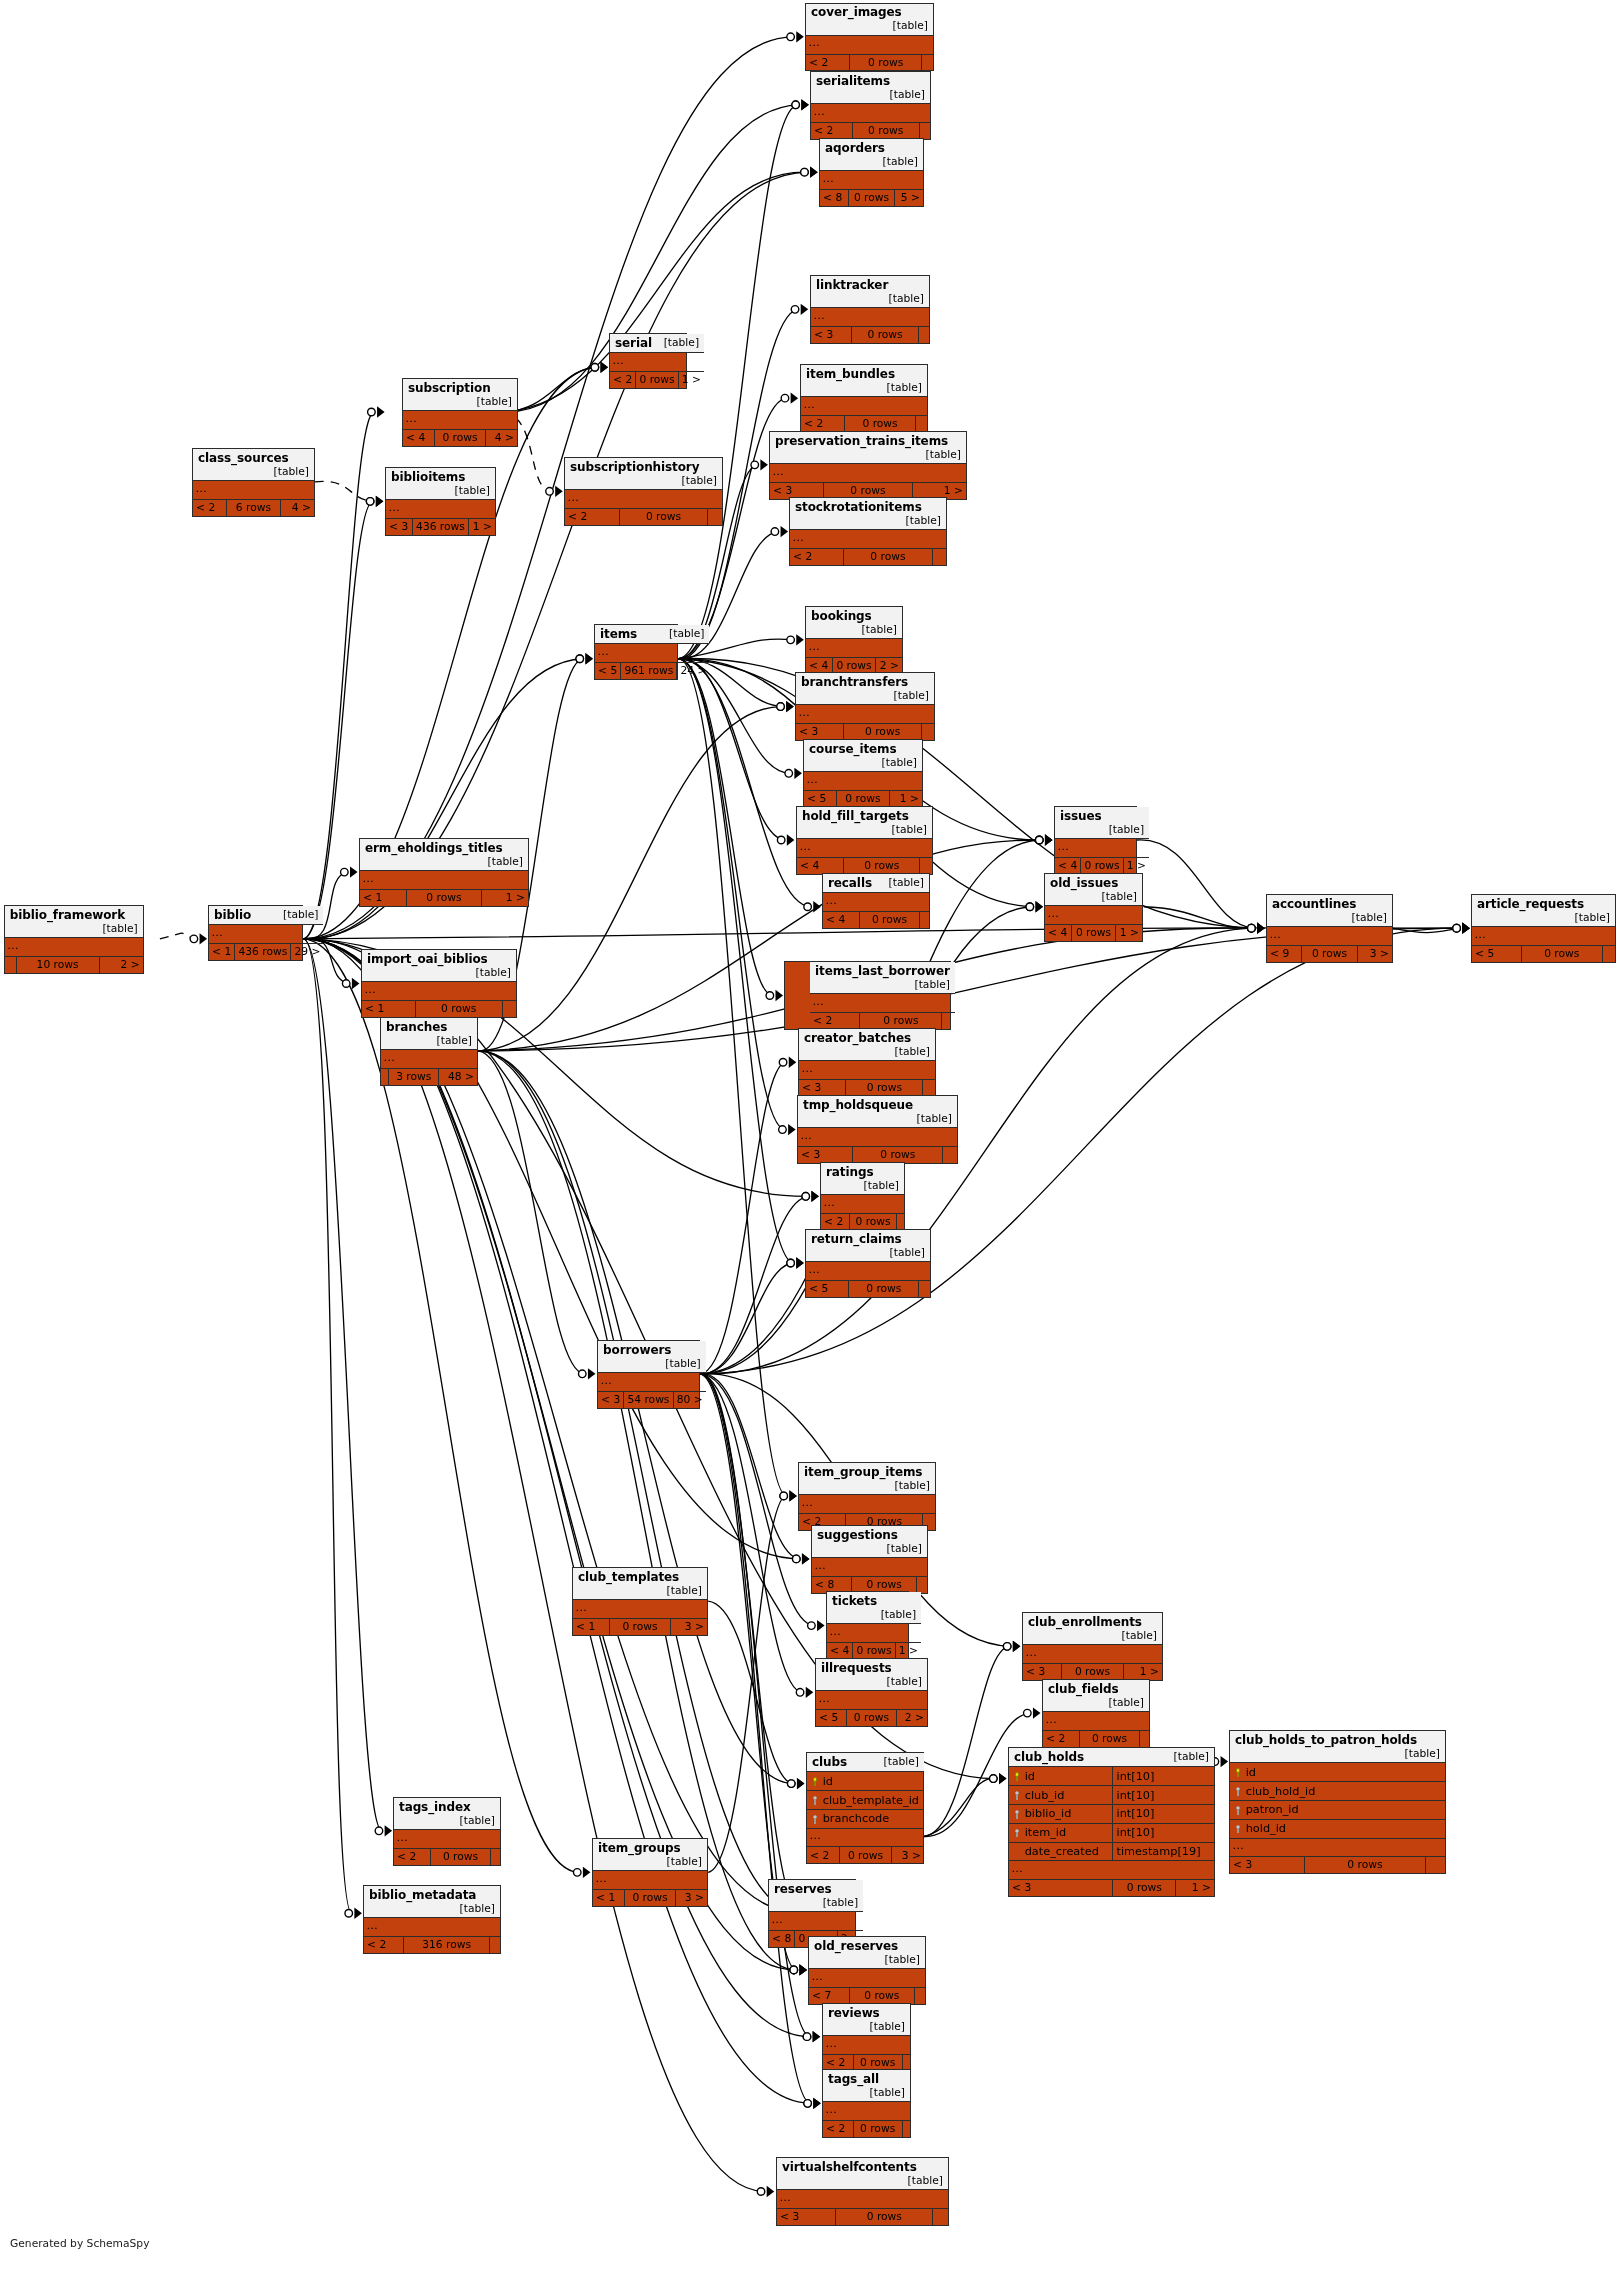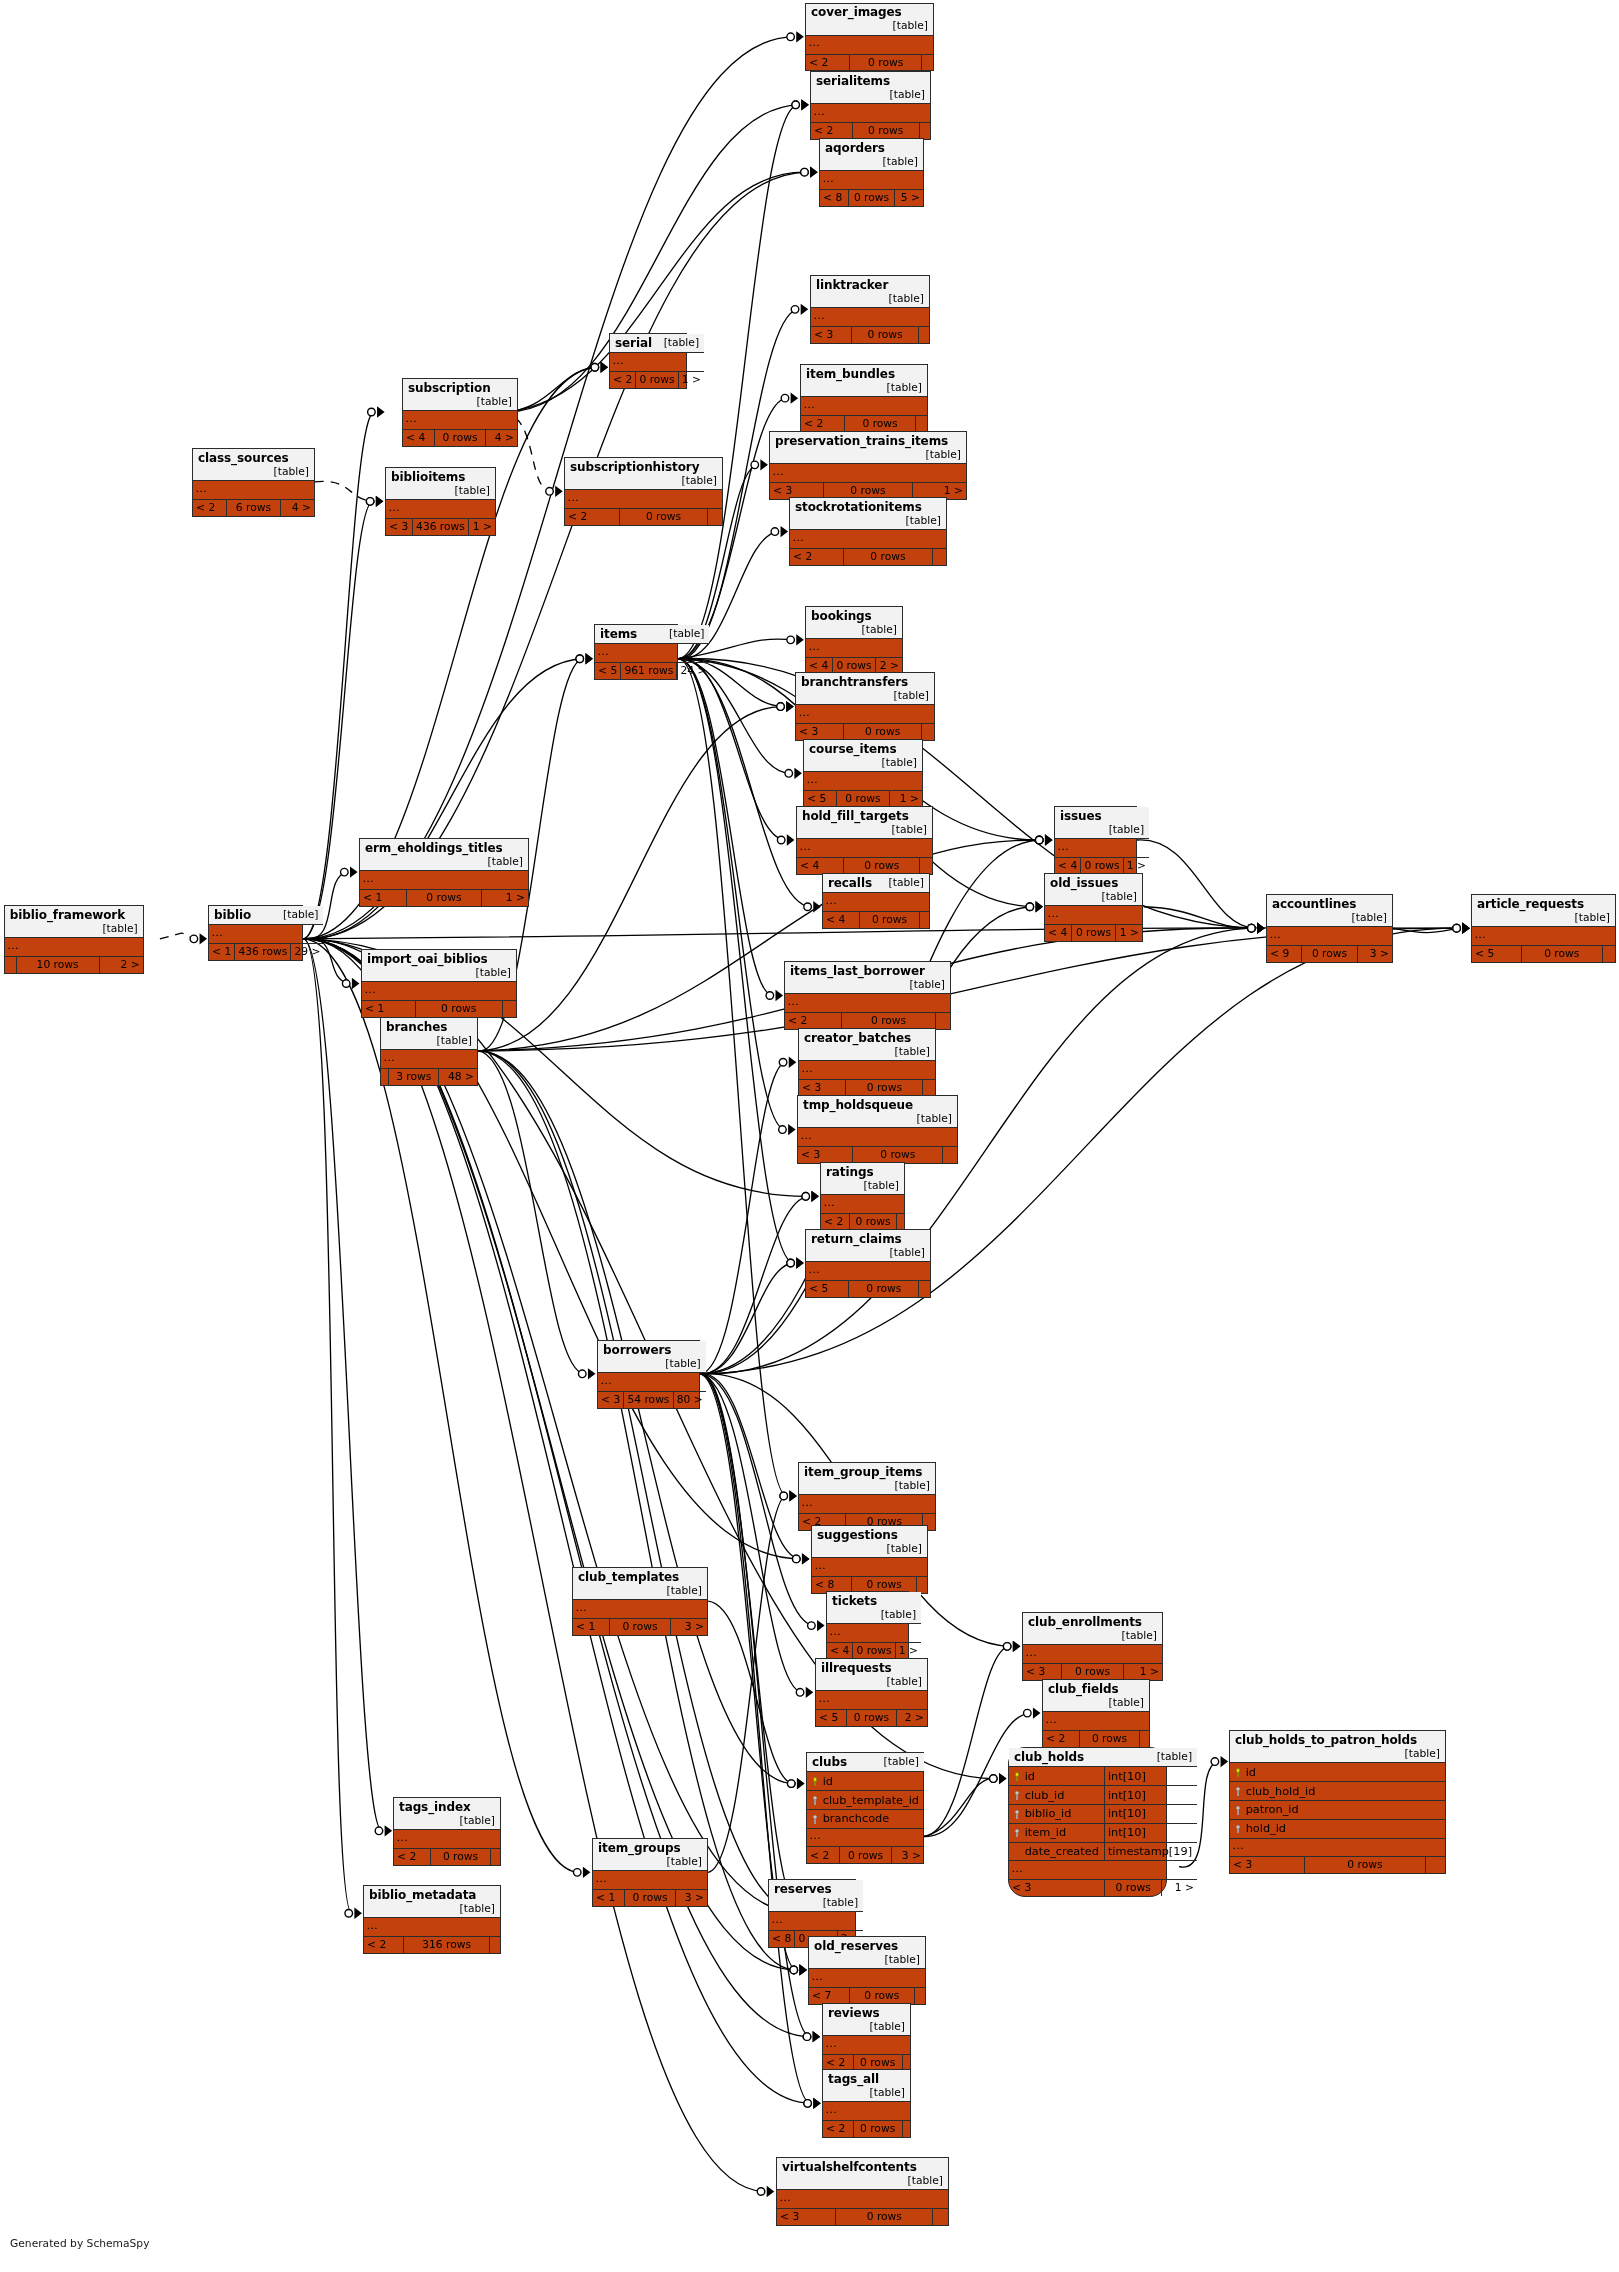--- a/index.html
+++ b/index.html
@@ -605,21 +605,21 @@
               <td colspan="3">…</td>
             </tr>
             <tr class="foot-row">
               <td class="fin">&lt; 4</td>
               <td class="rows">0 rows</td>
               <td class="fout"></td>
             </tr>
           </tbody>
         </table>
       </div>
-      <div class="tbl" style="left: 784px; top: 961px; width: 167px;">
+      <div class="tbl" style="left: 784px; top: 961px; width: 167px; padding-left: 25px;">
         <table>
           <tbody>
             <tr>
               <td class="hdr" colspan="3"><span class="tname">items_last_borrower</span><span class="ttype">[table]</span></td>
             </tr>
             <tr class="ellipsis-row">
               <td colspan="3">…</td>
             </tr>
             <tr class="foot-row">
               <td class="fin">&lt; 2</td>
@@ -1034,21 +1034,21 @@
               <td colspan="3">…</td>
             </tr>
             <tr class="foot-row">
               <td class="fin">&lt; 2</td>
               <td class="rows">0 rows</td>
               <td class="fout">3 &gt;</td>
             </tr>
           </tbody>
         </table>
       </div>
-      <div class="tbl thick" style="left: 1008px; top: 1747px; width: 159px; border-radius: 17px;">
+      <div class="tbl thick" style="left: 1008px; top: 1747px; width: 207px;">
         <table>
           <tbody>
             <tr>
               <td class="hdr" colspan="3"><span class="tname">club_holds</span><span class="ttype">[table]</span></td>
             </tr>
             <tr class="col-row">
               <td class="cname"><span class="keyicon pk"></span>id</td>
               <td class="ctype" colspan="2">int[10]</td>
             </tr>
             <tr class="col-row">

